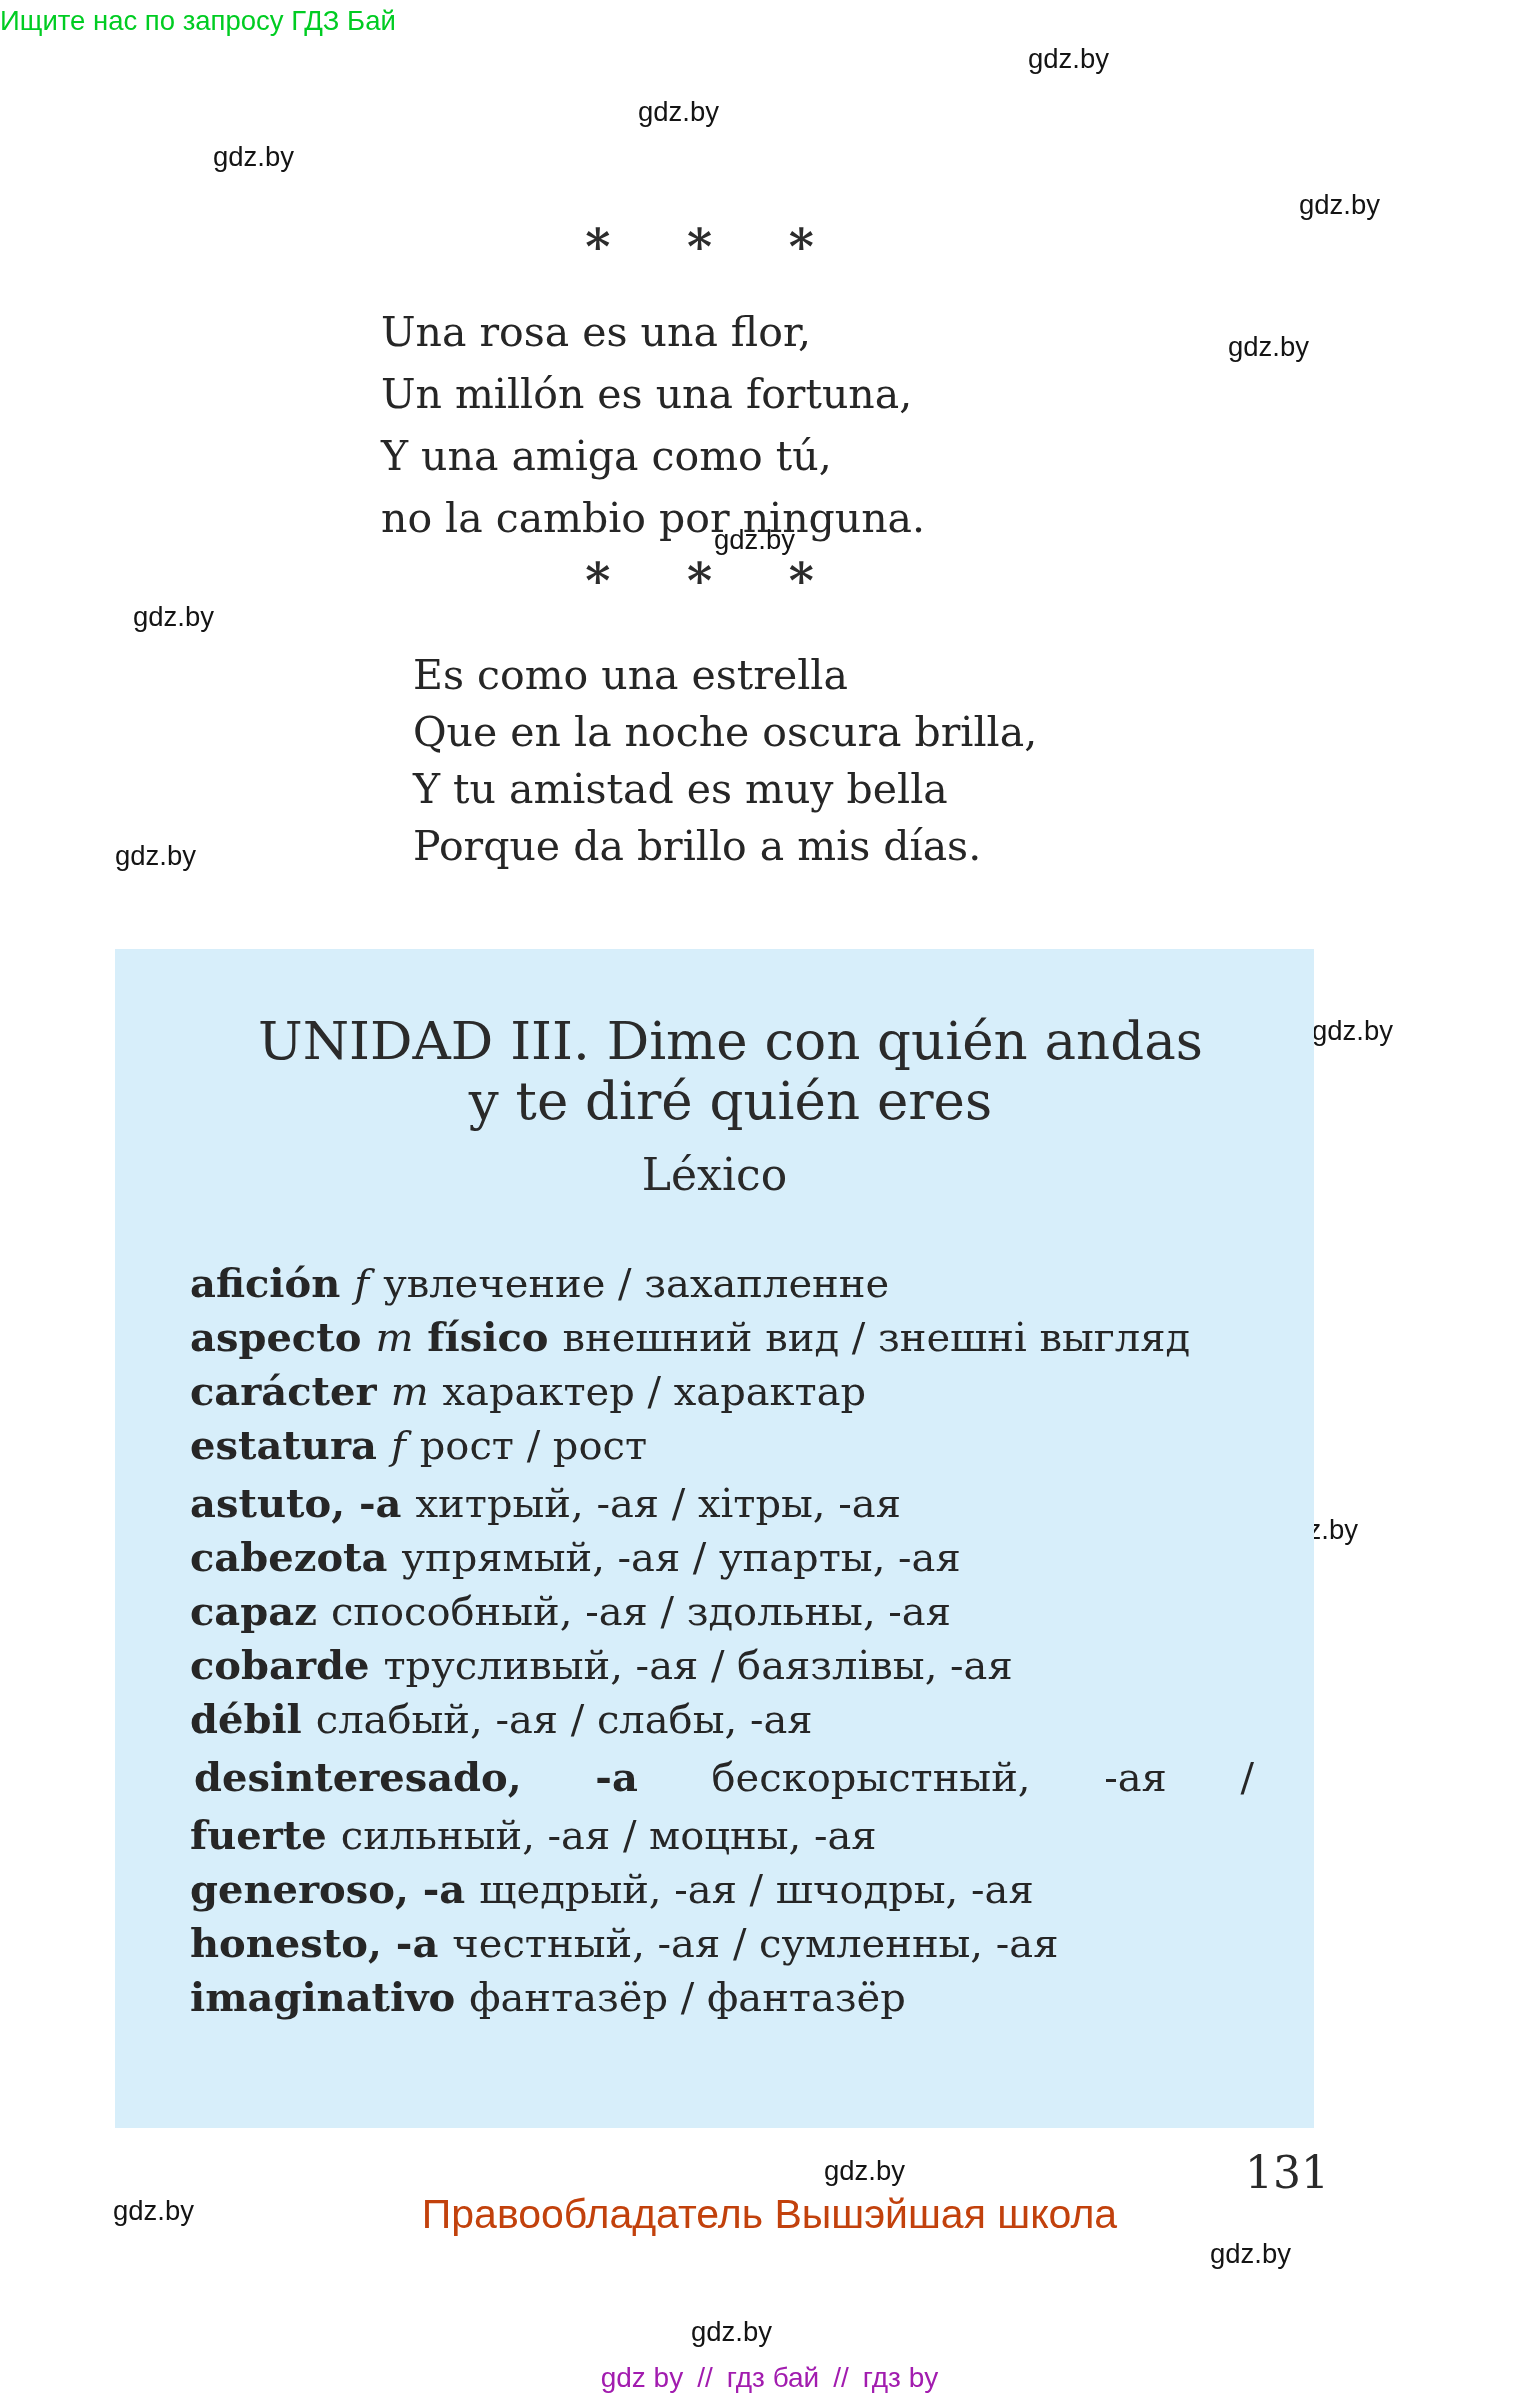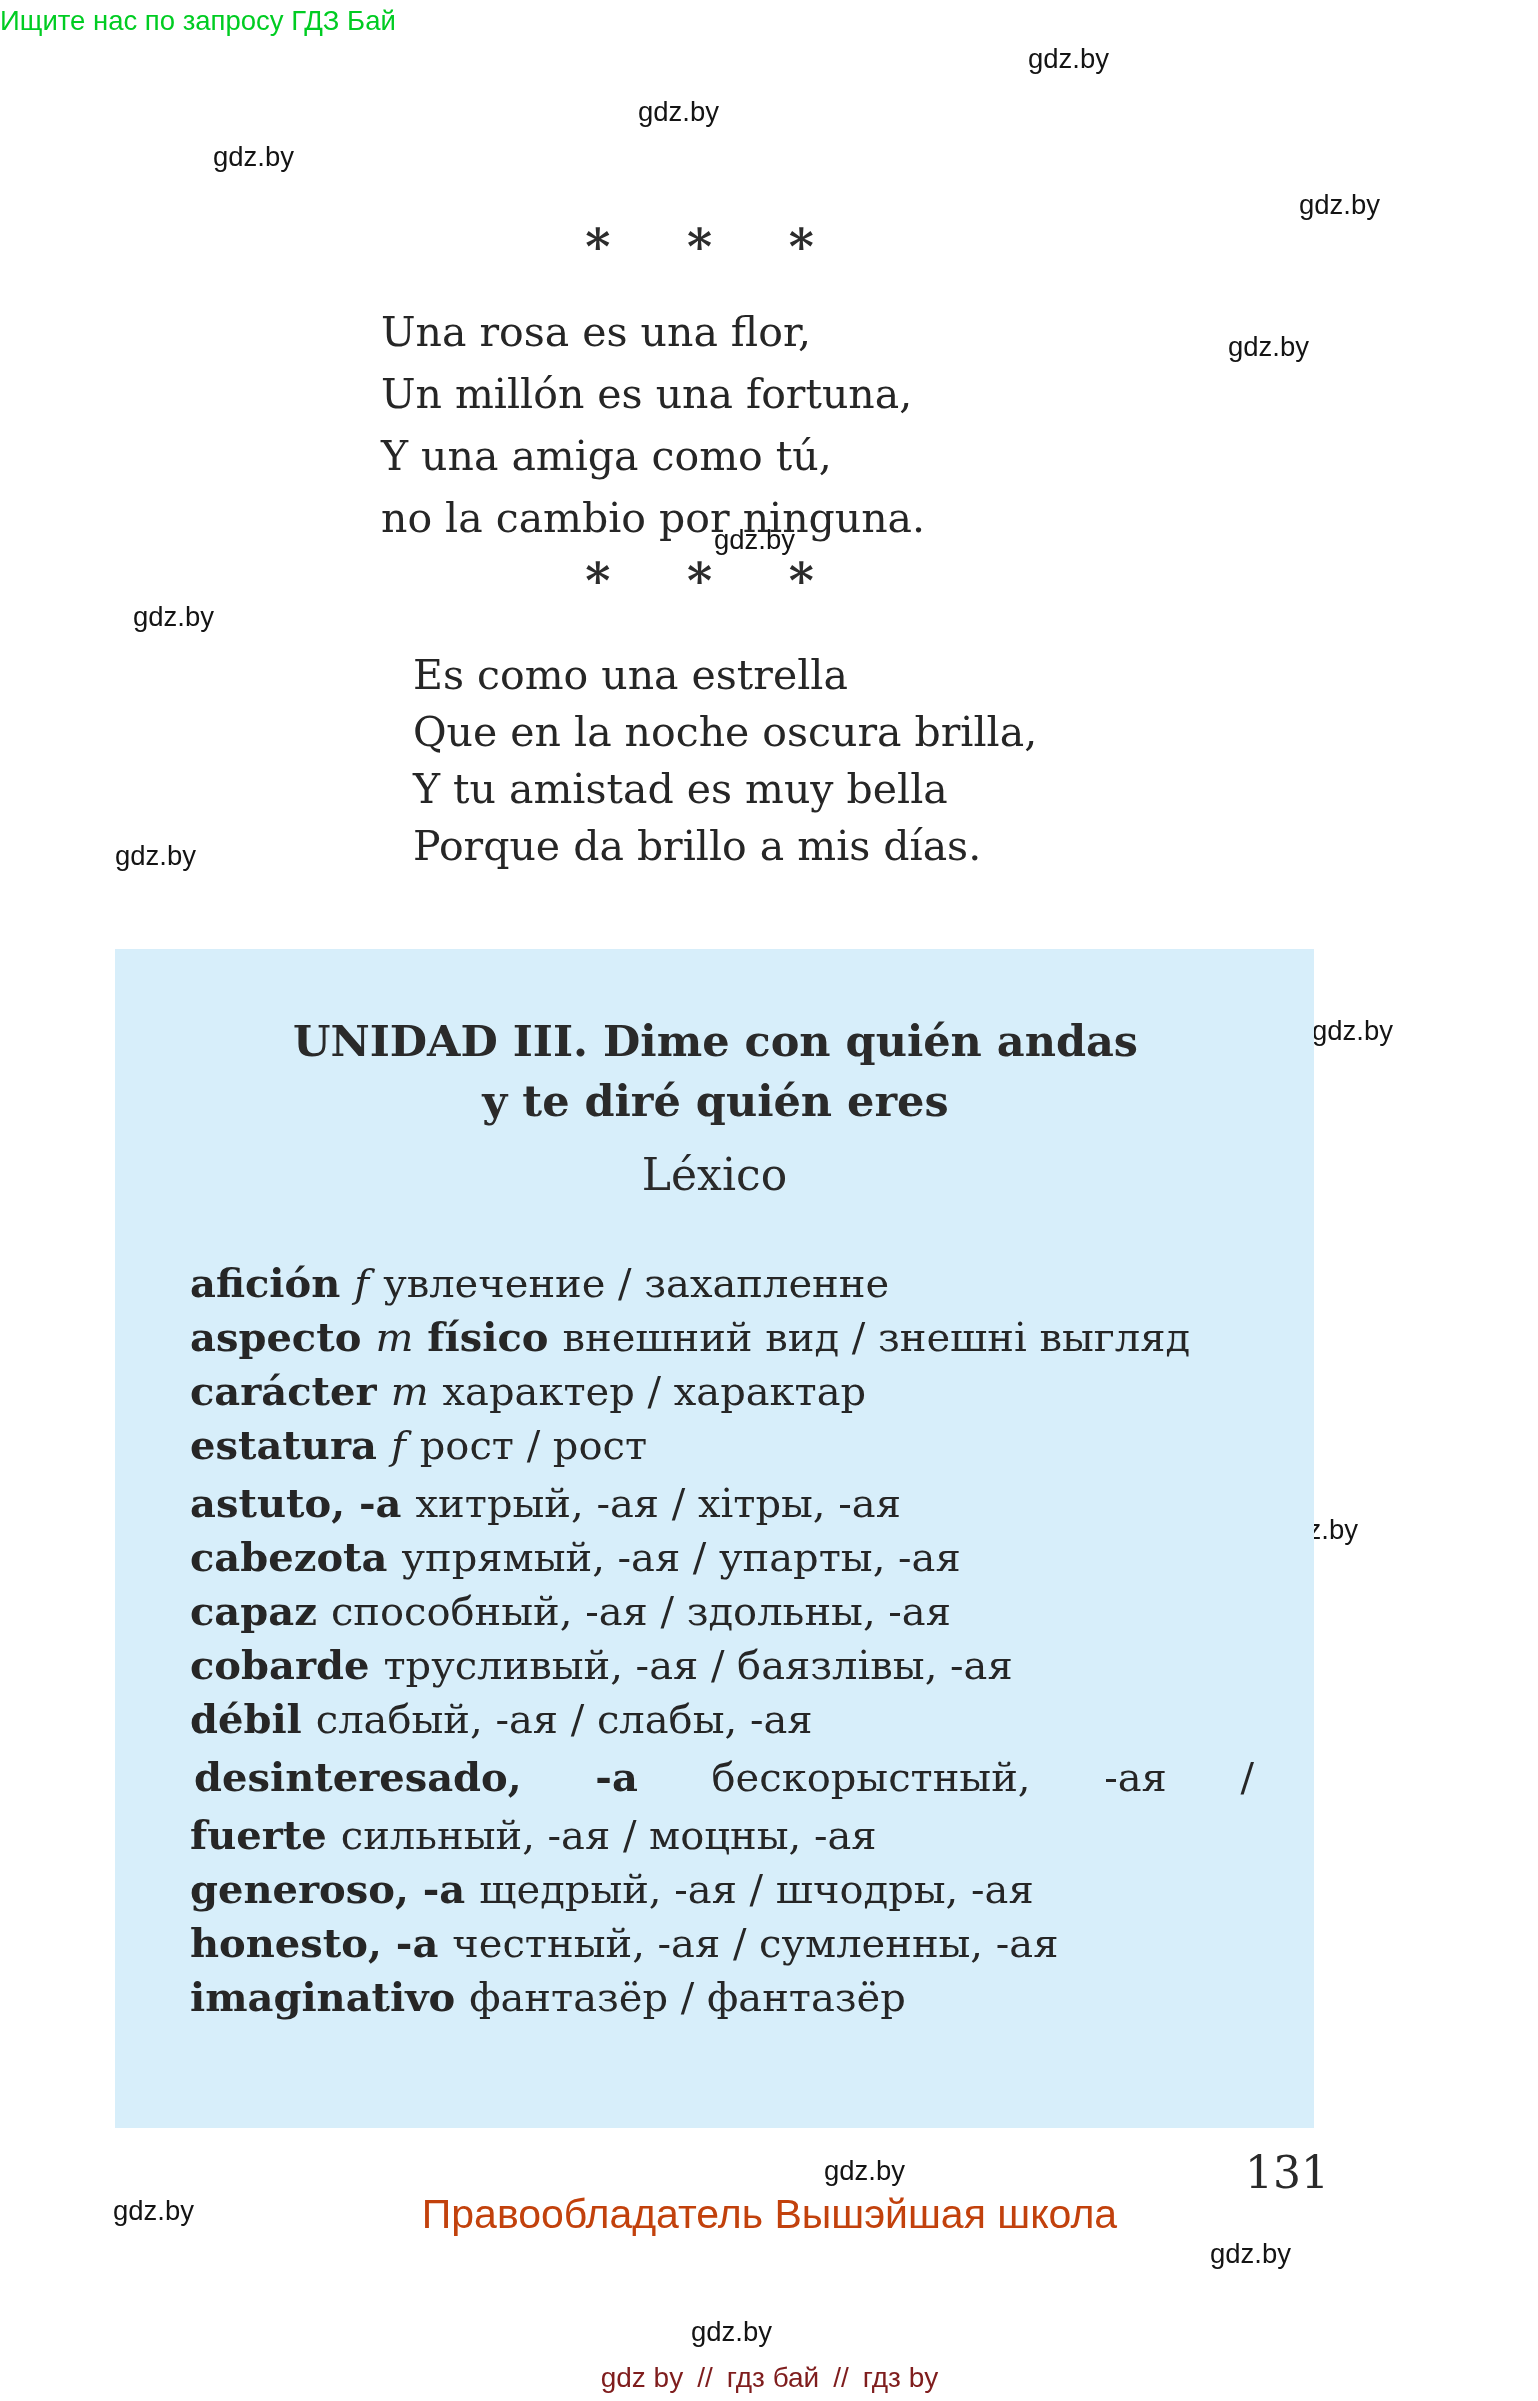--- a/index.html
+++ b/index.html
@@ -27,22 +27,22 @@
   #stars-2 { top:557px; }
   .poem { position:absolute; font-size:41px; color:#262626; white-space:nowrap; }
   #poem-1 { left:381px; top:301px; line-height:62px; }
   #poem-2 { left:413px; top:647px; line-height:57px; }
 
   .unit-box {
     position:absolute; left:115px; top:949px; width:1199px; height:1179px;
     background:#d7eefa;
   }
   .box-title {
-    position:absolute; top:62px; left:1px; width:100%; text-align:center;
-    font-weight:bold; font-size:43px; line-height:60px; color:#2a2a2a;
+    position:absolute; top:62px; left:16px; width:100%; text-align:center;
+    font-weight:normal; font-size:53px; line-height:60px; color:#2a2a2a;
   }
   .box-heading {
     position:absolute; top:200px; left:0; width:100%; text-align:center;
     font-weight:normal; font-size:44px; color:#2a2a2a;
   }
   .lexicon {
     position:absolute; top:307px; left:75px; width:1068px;
     font-size:40px; line-height:54px; color:#262626;
   }
   .lex-line { white-space:nowrap; }
@@ -59,21 +59,21 @@
     position:absolute; left:1245px; top:2147px;
     font-size:44px; color:#2a2a2a;
   }
   .copyright {
     position:absolute; left:0; top:2191px; width:1539px; text-align:center;
     font-family:"Liberation Sans", sans-serif; font-size:41px; color:#c2410c;
     white-space:nowrap;
   }
   .footer-links {
     position:absolute; left:0; top:2362px; width:1539px; text-align:center;
-    font-family:"Liberation Sans", sans-serif; font-size:28px; color:#7f1d1d;
+    font-family:"Liberation Sans", sans-serif; font-size:28px; color:#a21caf;
     white-space:nowrap;
   }
   .footer-links .sep { margin:0 14px; }
   .footer-links .flink { cursor:pointer; }
 </style>
 </head>
 <body>
 
 <div class="promo">Ищите нас по запросу ГДЗ Бай</div>
 

